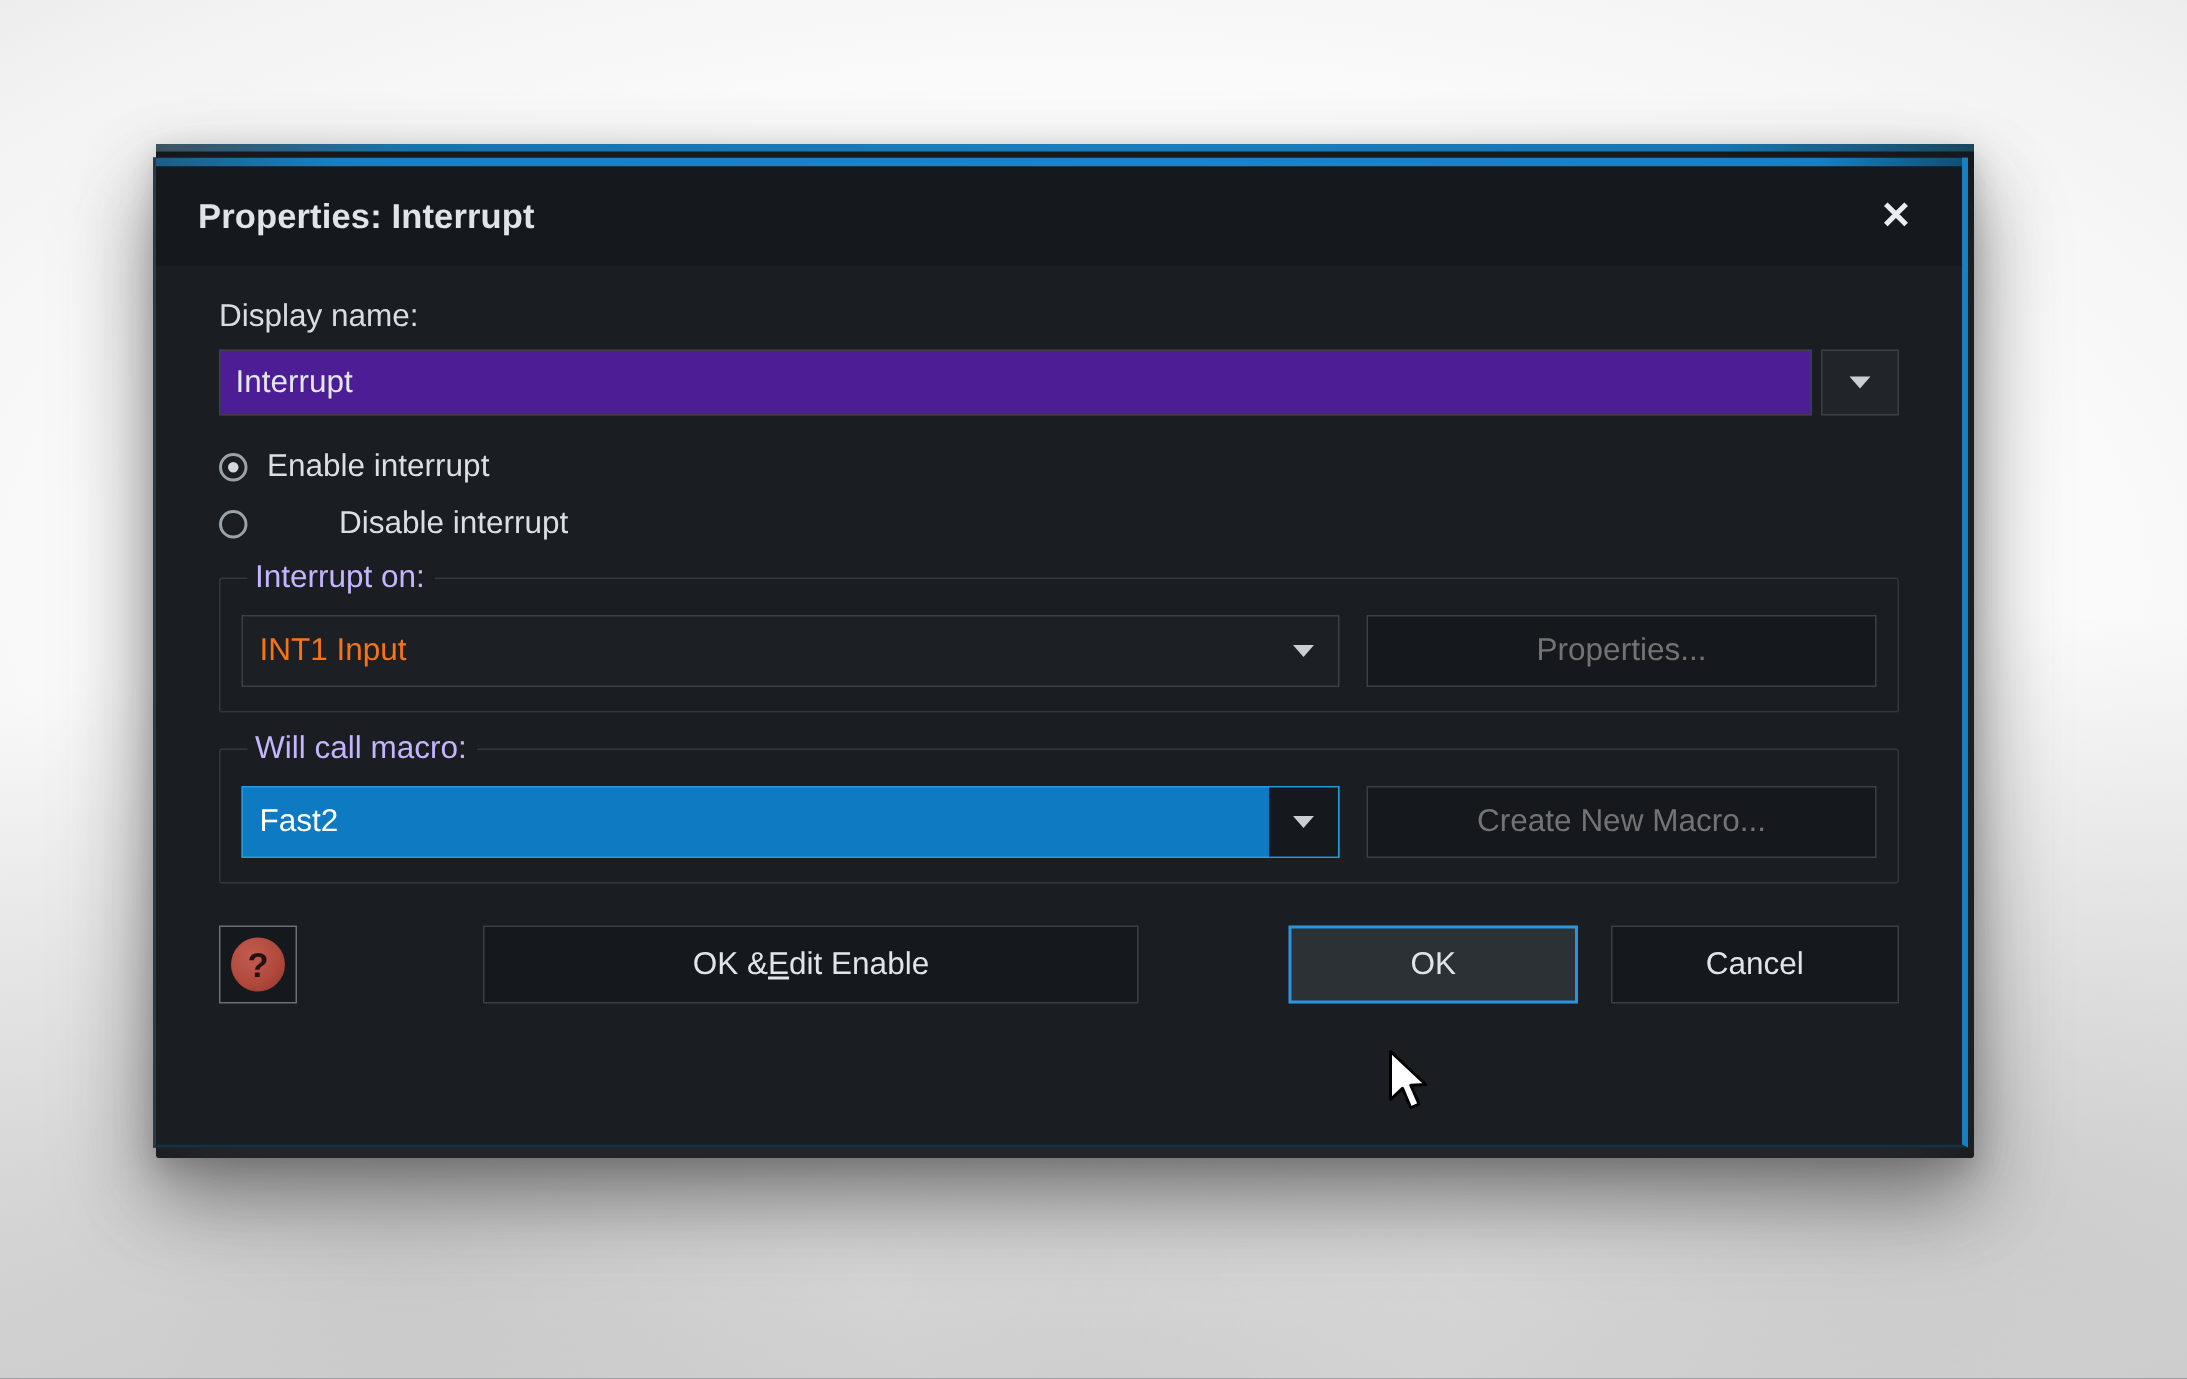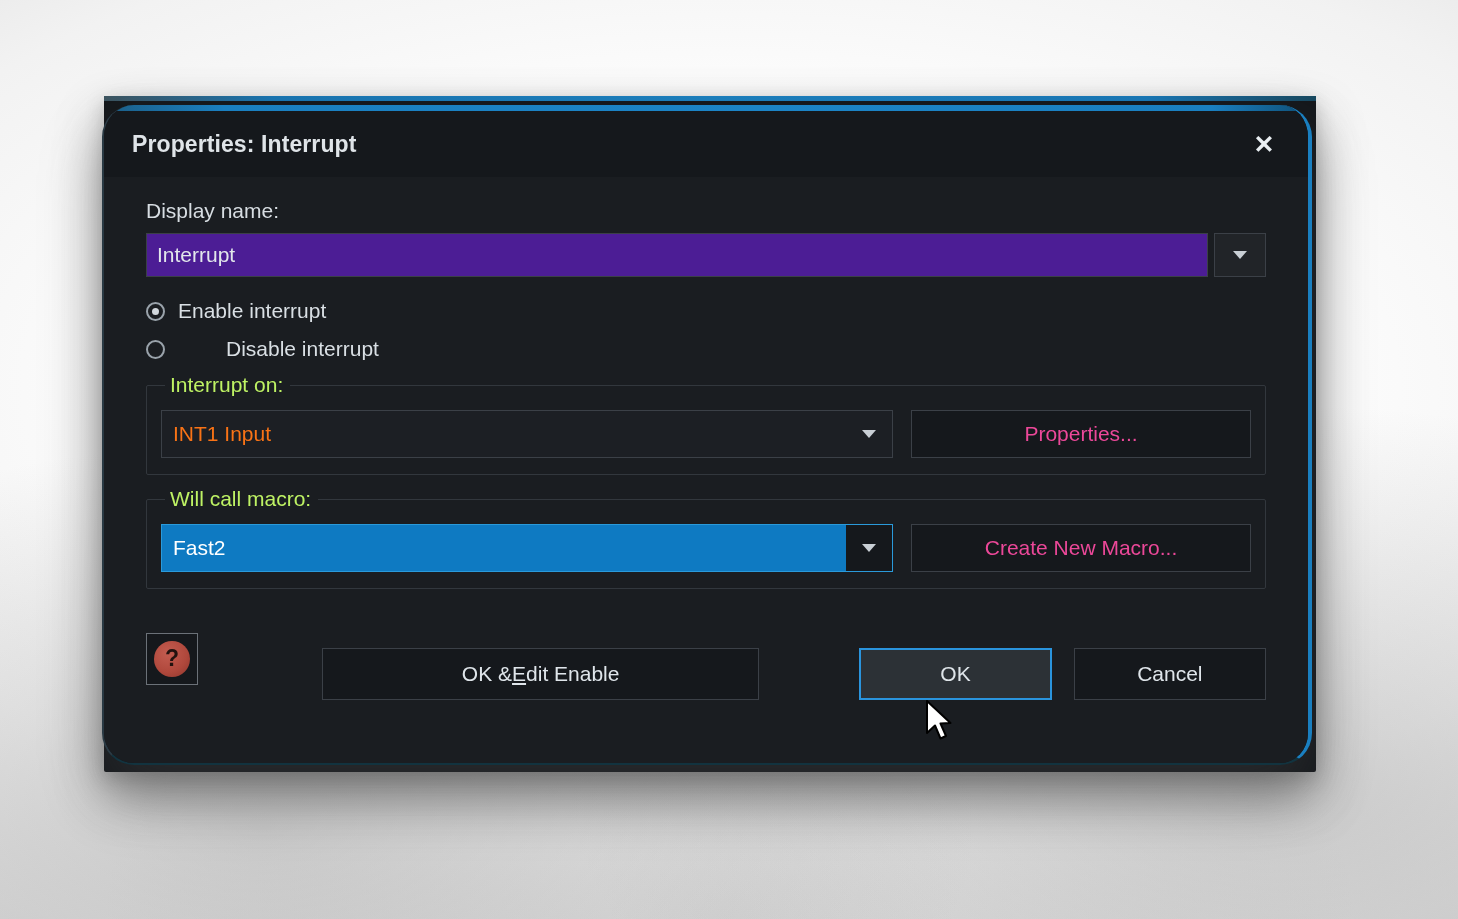--- a/index.html
+++ b/index.html
@@ -49,21 +49,20 @@
   #dialog {
     position: absolute;
     left: 102px; top: 105px;
     width: 1210px; height: 660px;
     background: #171a1e;
     border-left: 2px solid #2a3a44;
     border-right: 4px solid #1a7fc0;
     border-bottom: 2px solid #12333f;
     box-shadow: 0 30px 60px rgba(70,70,70,0.40);
     overflow: hidden;
-    border-radius: 32px;
   }
   #dialog-topborder {
     position: absolute; left: 0; top: 0; right: 0; height: 6px;
     background: linear-gradient(90deg, #1c5e86 0%, #1a7fc0 10%, #1c84c6 55%, #1a7fc0 92%, #0f4f76 100%);
   }
 
   
   #titlebar {
     position: absolute;
     left: 0; top: 6px; right: 0; height: 66px;
@@ -166,21 +165,21 @@
     margin-top: 24px;
     border: 1px solid #32373d;
     border-radius: 2px;
     padding: 24px 14px 16px 14px;
   }
   .group-title {
     position: absolute;
     top: -13px; left: 18px;
     background: #1a1d21;
     padding: 0 7px 0 5px;
-    color: #bef264;
+    color: #c4b5fd;
     font-size: 21px;
     white-space: nowrap;
   }
   .group-row { display: flex; align-items: stretch; gap: 18px; }
 
   
   .gcombo {
     flex: 1 1 auto;
     display: flex;
     border: 1px solid #3b4047;
@@ -205,21 +204,21 @@
     border: 1px solid #2a9ada;
   }
   .gcombo.selected .gtext { color: #ffffff; }
   .gcombo.selected .gdrop { background: #15181c; }
 
   .gbutton {
     flex: 0 0 auto;
     width: 340px; height: 48px;
     background: #15181c;
     border: 1px solid #3b4047;
-    color: #ec4899;
+    color: #737373;
     font-size: 21px;
     font-family: "Liberation Sans", sans-serif;
     display: flex; align-items: center; justify-content: center;
     cursor: pointer;
   }
 
   
   #footer {
     display: flex;
     align-items: center;
@@ -246,21 +245,20 @@
   }
   .fbtn {
     height: 52px;
     background: #15181c;
     border: 1px solid #3b4047;
     color: #dfe5ea;
     font-size: 21px;
     font-family: "Liberation Sans", sans-serif;
     display: flex; align-items: center; justify-content: center;
     cursor: pointer;
-    margin-top: 31px;
   }
   #btn-ok-edit { width: 446px; margin-left: 124px; }
   #btn-ok {
     width: 196px;
     margin-left: 100px;
     background: #2c3136;
     border: 2px solid #2a94dd;
   }
   #btn-cancel { width: 196px; margin-left: 22px; }
   .accel { text-decoration: underline; }

